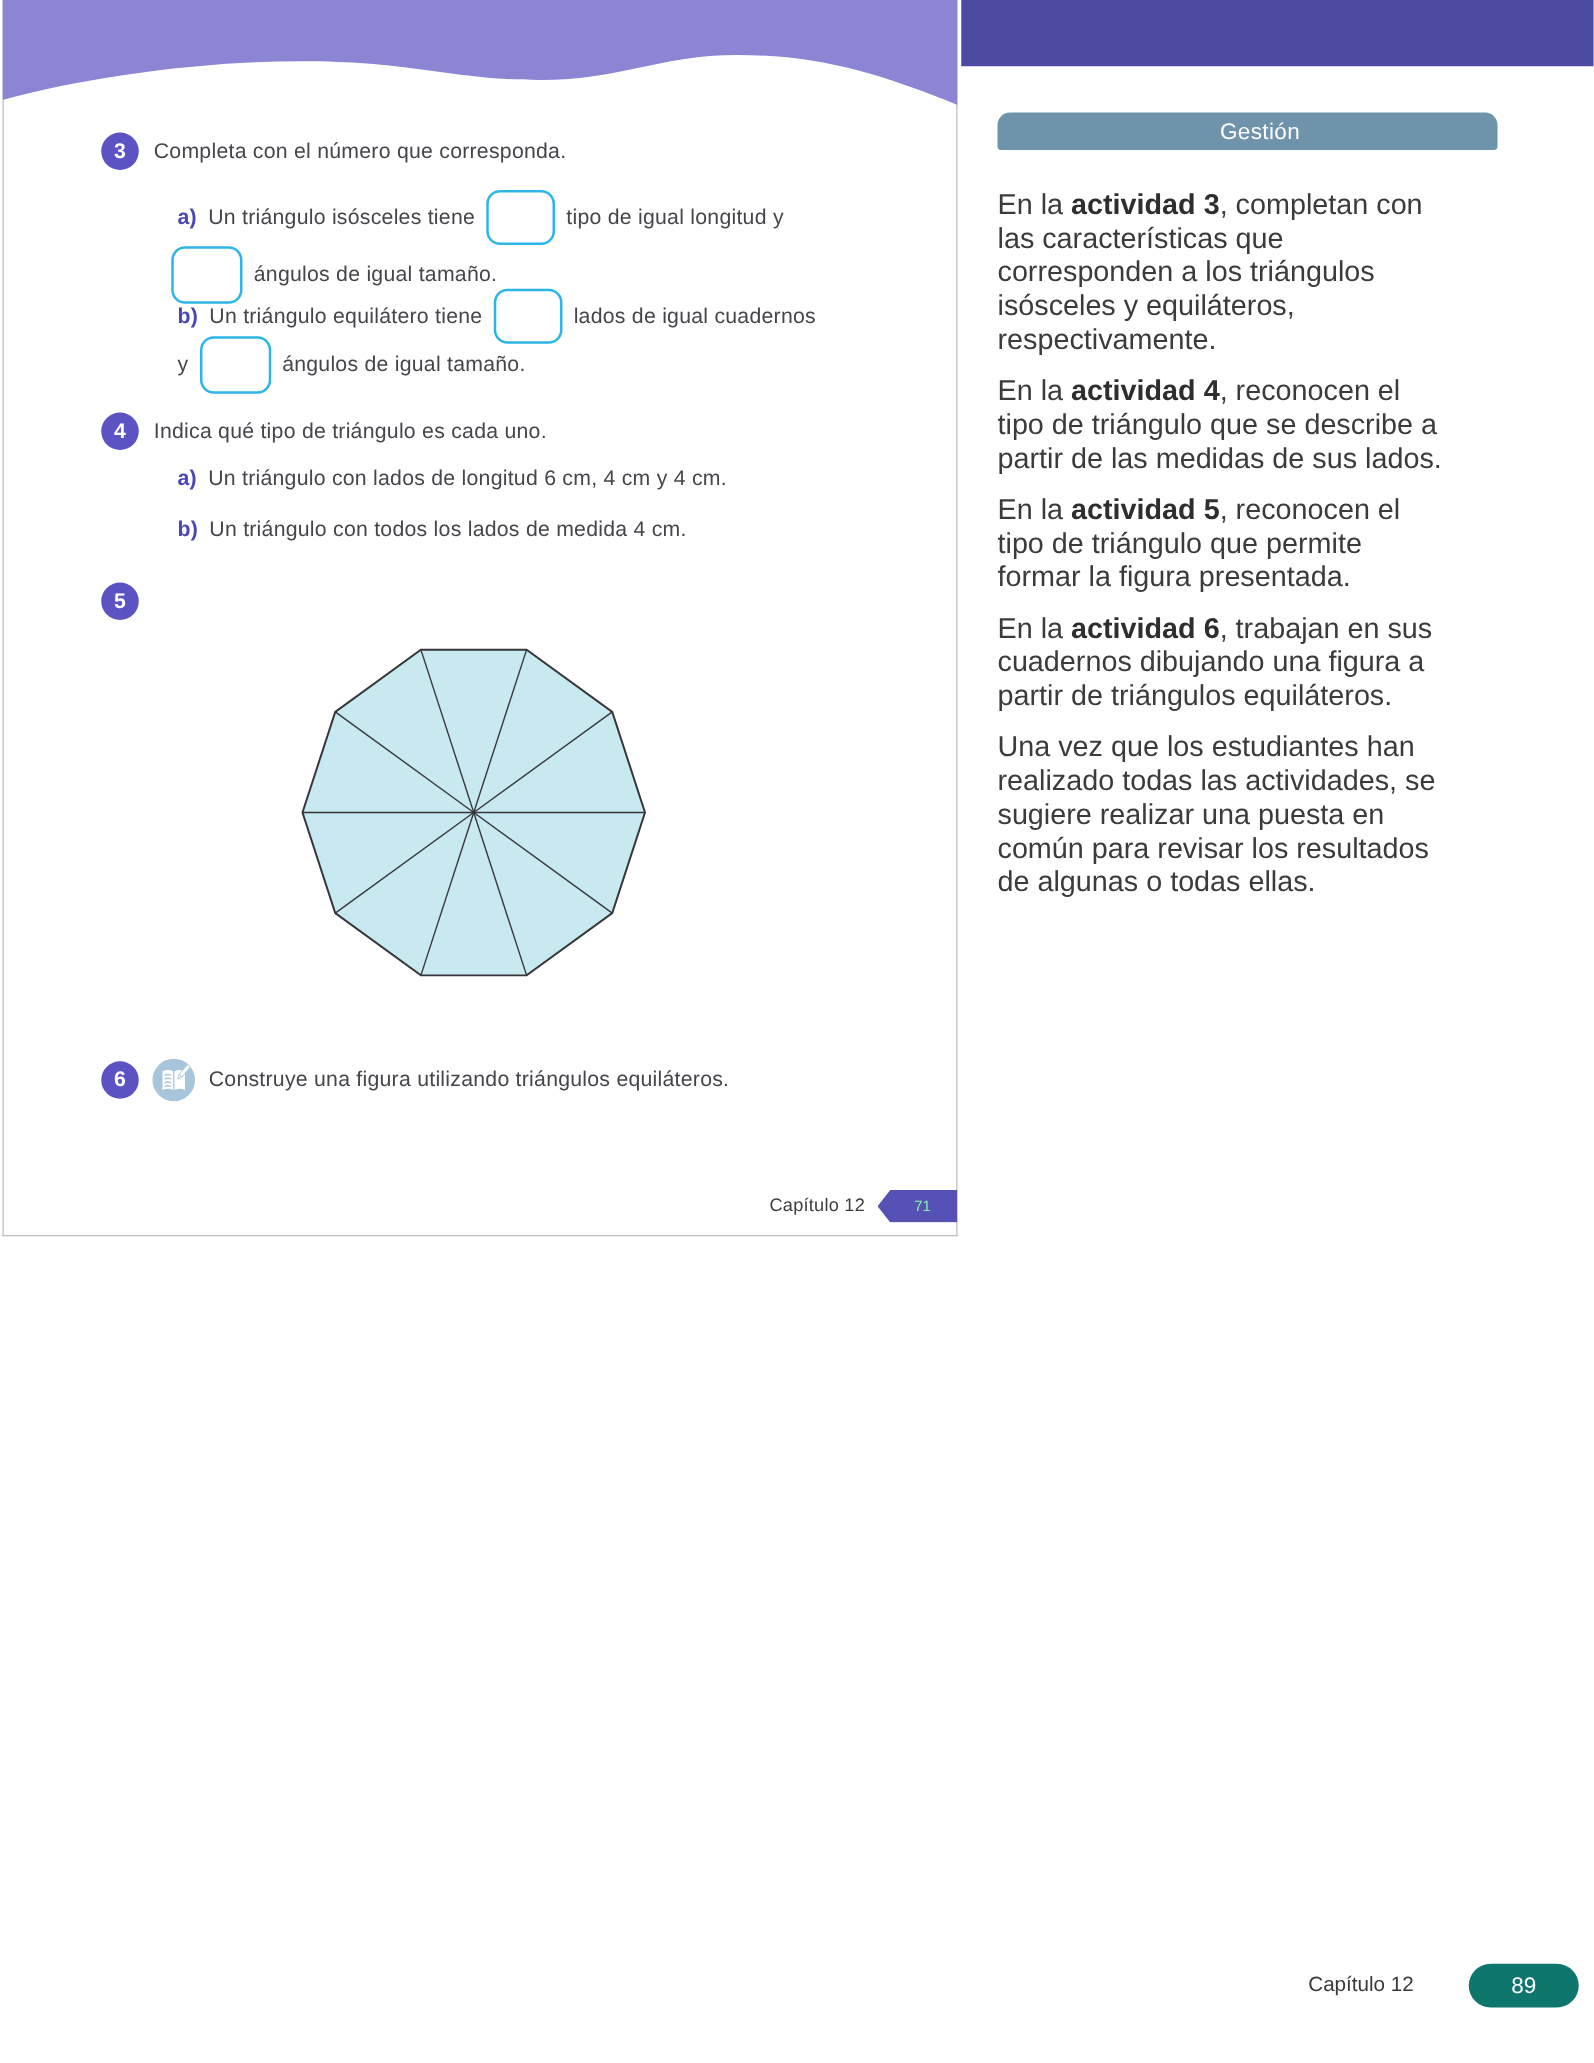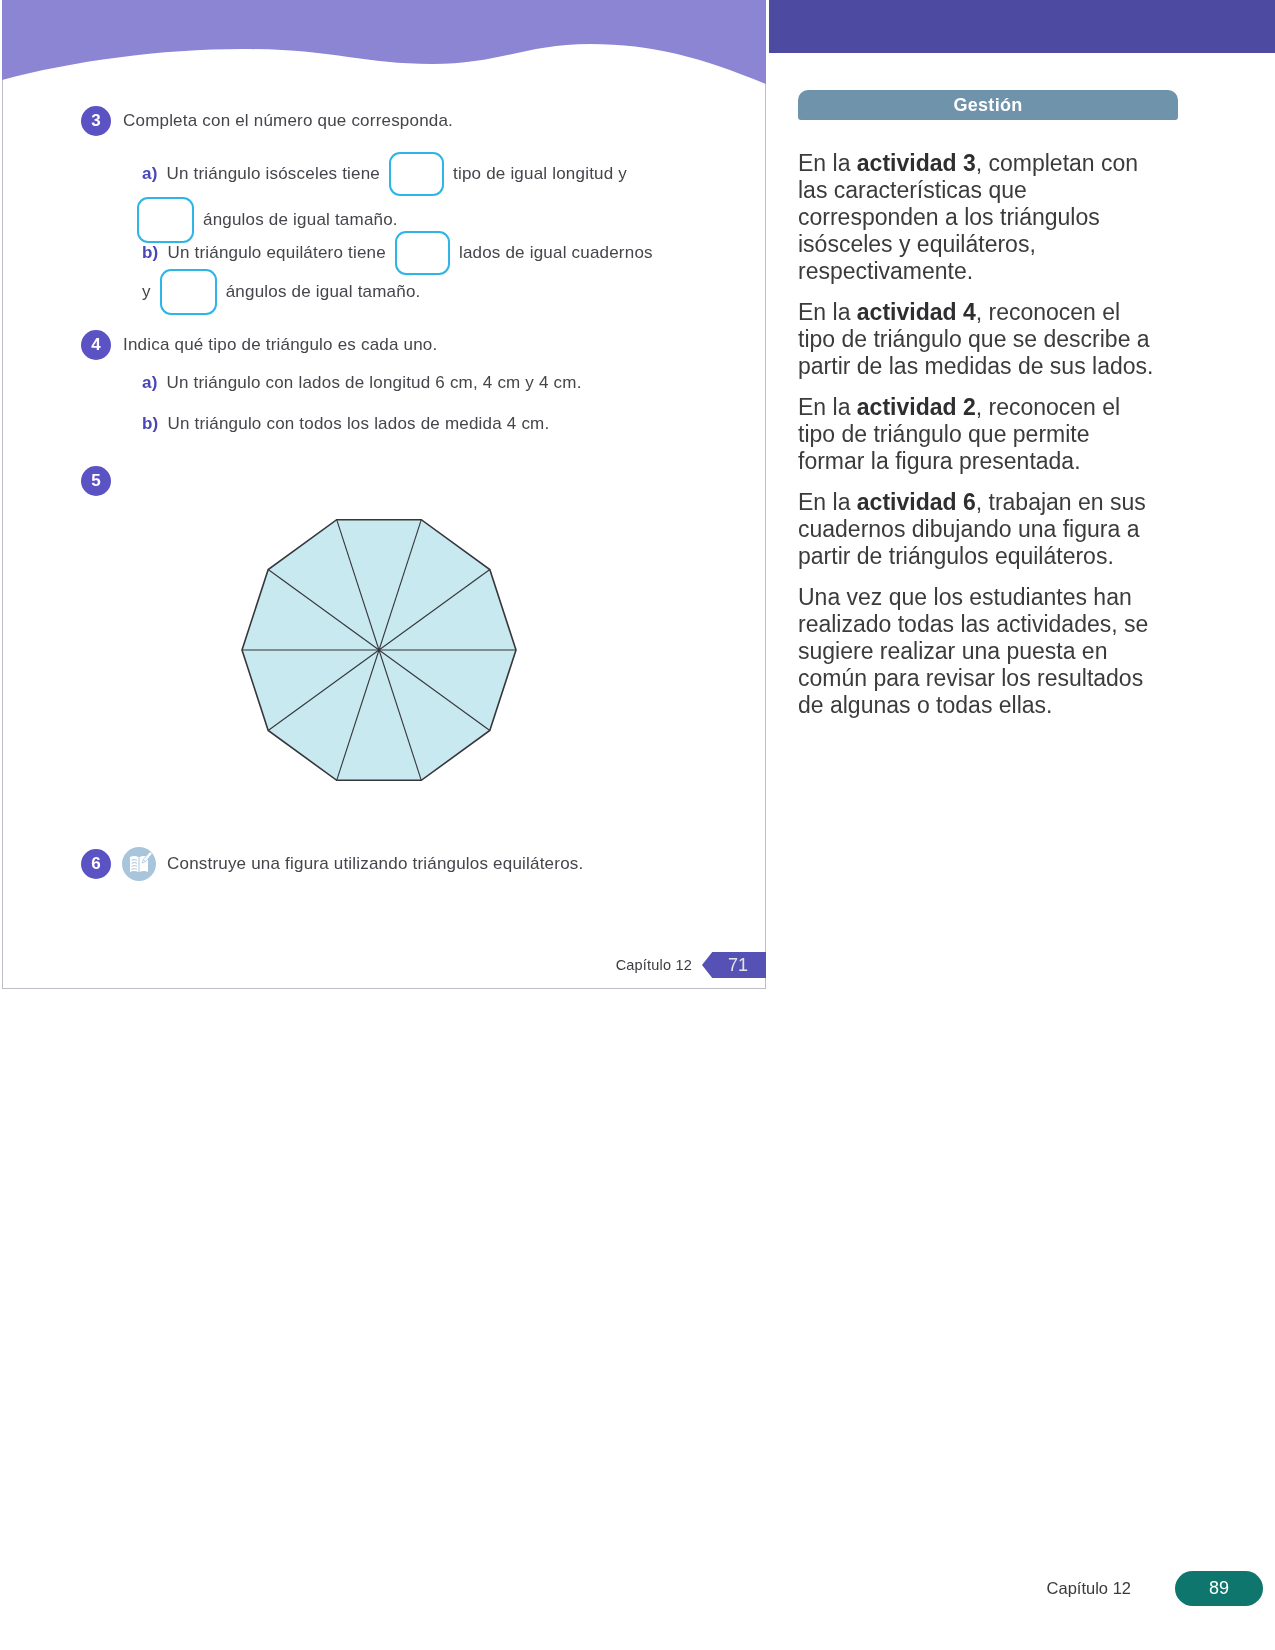--- a/index.html
+++ b/index.html
@@ -27,32 +27,32 @@
     background:#fff;flex:none;box-sizing:border-box;}
   .abox.tall{height:46px;width:57px;}
   .figure-wrap{position:absolute;left:231px;top:505px;width:290px;height:290px;}
   .act6-icon{width:36px;height:36px;flex:none;}
   .pg-footer-left{
     position:absolute;right:-1px;top:952px;height:26px;
     display:flex;align-items:center;
   }
   .pg-footer-left .chapter{font-size:14.5px;color:#3C3C40;letter-spacing:.2px;margin-right:10px;}
   .page-badge-arrow{
-    width:64px;height:26px;background:#5551B5;color:#e5e5e5;font-size:18px;
+    width:64px;height:26px;background:#5551B5;color:#86efac;font-size:12px;
     display:flex;align-items:center;justify-content:center;padding-left:8px;
     box-sizing:border-box;
     clip-path:polygon(16% 0,100% 0,100% 100%,16% 100%,0 50%);
   }
   
   .top-band{position:absolute;left:769px;top:0;width:506px;height:53px;background:#4C4BA1;}
   .gestion-bar{
     position:absolute;left:798px;top:90px;width:380px;height:30px;
     background:#6F93AB;border-radius:10px 10px 3px 3px;
-    color:#fff;font-weight:bold;font-size:18px;letter-spacing:.3px;
-    display:flex;align-items:center;justify-content:center;
+    color:#fff;font-weight:normal;font-size:18px;letter-spacing:.3px;
+    display:flex;align-items:center;justify-content:center;padding-left:20px;
   }
   .gestion-paragraphs{
     position:absolute;left:798px;top:130px;width:362px;
     font-size:23px;line-height:27px;color:#3B3B3D;margin-top:20px;
   }
   .gestion-paragraphs p{margin:0 0 14px 0;}
   .gestion-paragraphs b{color:#2E2E30;}
   .doc-footer-right{
     position:absolute;left:950px;top:1570px;width:325px;height:36px;
     display:flex;align-items:center;justify-content:flex-end;
@@ -155,21 +155,21 @@
   </div>
 </div>
 
 <div class="top-band"></div>
 
 <div class="gestion-bar">Gestión</div>
 
 <div class="gestion-paragraphs" id="gestion-paragraphs">
     <p>En la <b>actividad 3</b>, completan con las características que corresponden a los triángulos isósceles y equiláteros, respectivamente.</p>
     <p>En la <b>actividad 4</b>, reconocen el tipo de triángulo que se describe a partir de las medidas de sus lados.</p>
-    <p>En la <b>actividad 2</b>, reconocen el tipo de triángulo que permite formar la figura presentada.</p>
+    <p>En la <b>actividad 5</b>, reconocen el tipo de triángulo que permite formar la figura presentada.</p>
     <p>En la <b>actividad 6</b>, trabajan en sus cuadernos dibujando una figura a partir de triángulos equiláteros.</p>
     <p>Una vez que los estudiantes han realizado todas las actividades, se sugiere realizar una puesta en común para revisar los resultados de algunas o todas ellas.</p>
   </div>
 
 <div class="doc-footer-right">
   <span class="chapter">Capítulo 12</span>
   <div class="page-badge-pill">89</div>
 </div>
 
 </body></html>

